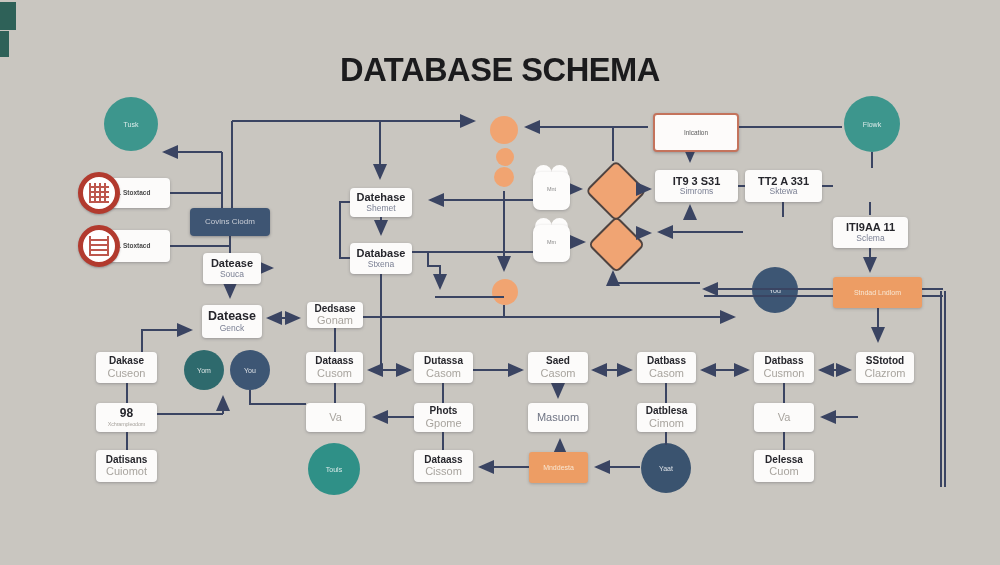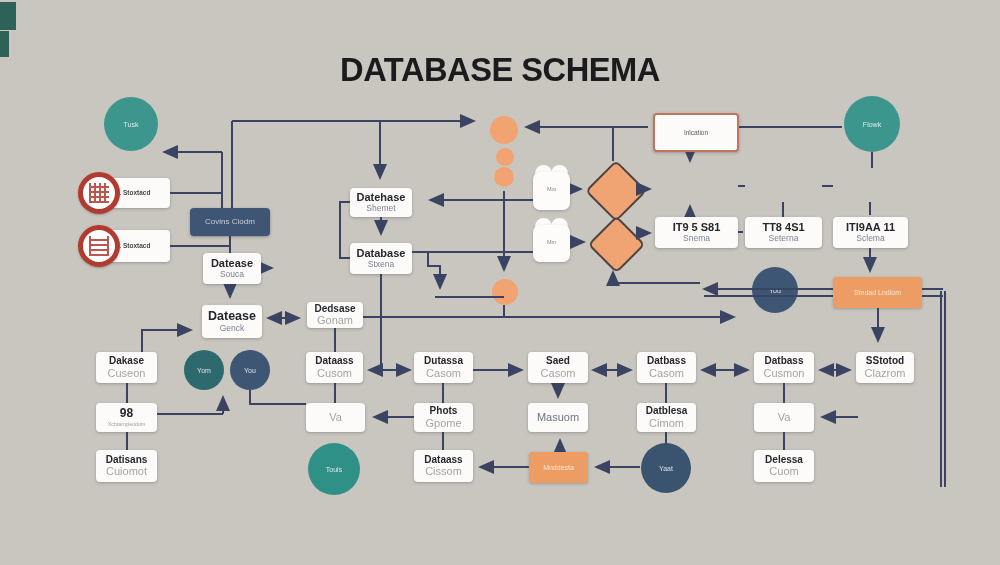--- a/index.html
+++ b/index.html
@@ -220,27 +220,27 @@
     <div class="bump" style="left:2px"></div>
       <div class="bump" style="right:2px"></div>
       <div class="body"></div>
     <div class="lbl">Mm</div>
   </div>
 
   <div class="node obox" style="left:653px;top:113px;width:82px;height:35px">
     <div class="tiny-t" style="font-weight:normal;color:#5a5a5a">Inlcation</div>
   </div>
 
-  <div class="node" style="left:655px;top:217px;width:83px;height:31px">
-    <div class="nt">IT9 5 S81</div>
-    <div class="ns">Snema</div>
-  </div>
-  <div class="node" style="left:745px;top:217px;width:77px;height:31px">
-    <div class="nt">TT8 4S1</div>
-    <div class="ns">Seterna</div>
+  <div class="node" style="left:655px;top:170px;width:83px;height:32px">
+    <div class="nt">IT9 3 S31</div>
+    <div class="ns">Simroms</div>
+  </div>
+  <div class="node" style="left:745px;top:170px;width:77px;height:32px">
+    <div class="nt">TT2 A 331</div>
+    <div class="ns">Sktewa</div>
   </div>
   <div class="node" style="left:833px;top:217px;width:75px;height:31px">
     <div class="nt">ITI9AA 11</div>
     <div class="ns">Sclema</div>
   </div>
 
   <div class="orect" style="left:833px;top:277px;width:89px;height:31px">
     <span>Stndad Lndlom</span>
   </div>
   <div class="orect" style="left:529px;top:452px;width:59px;height:31px">

